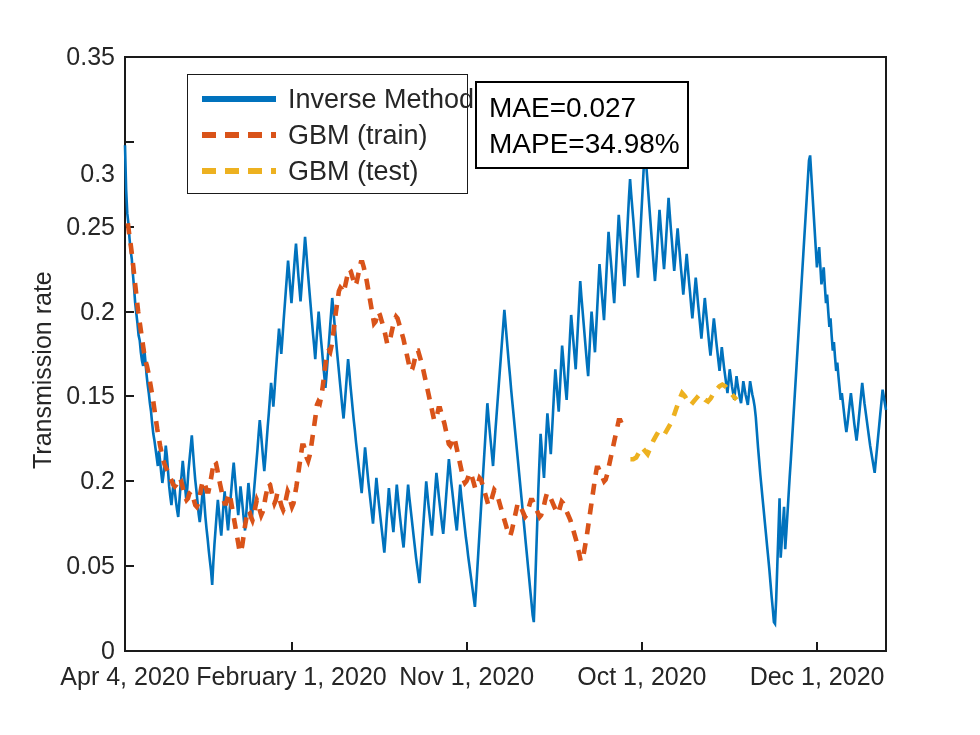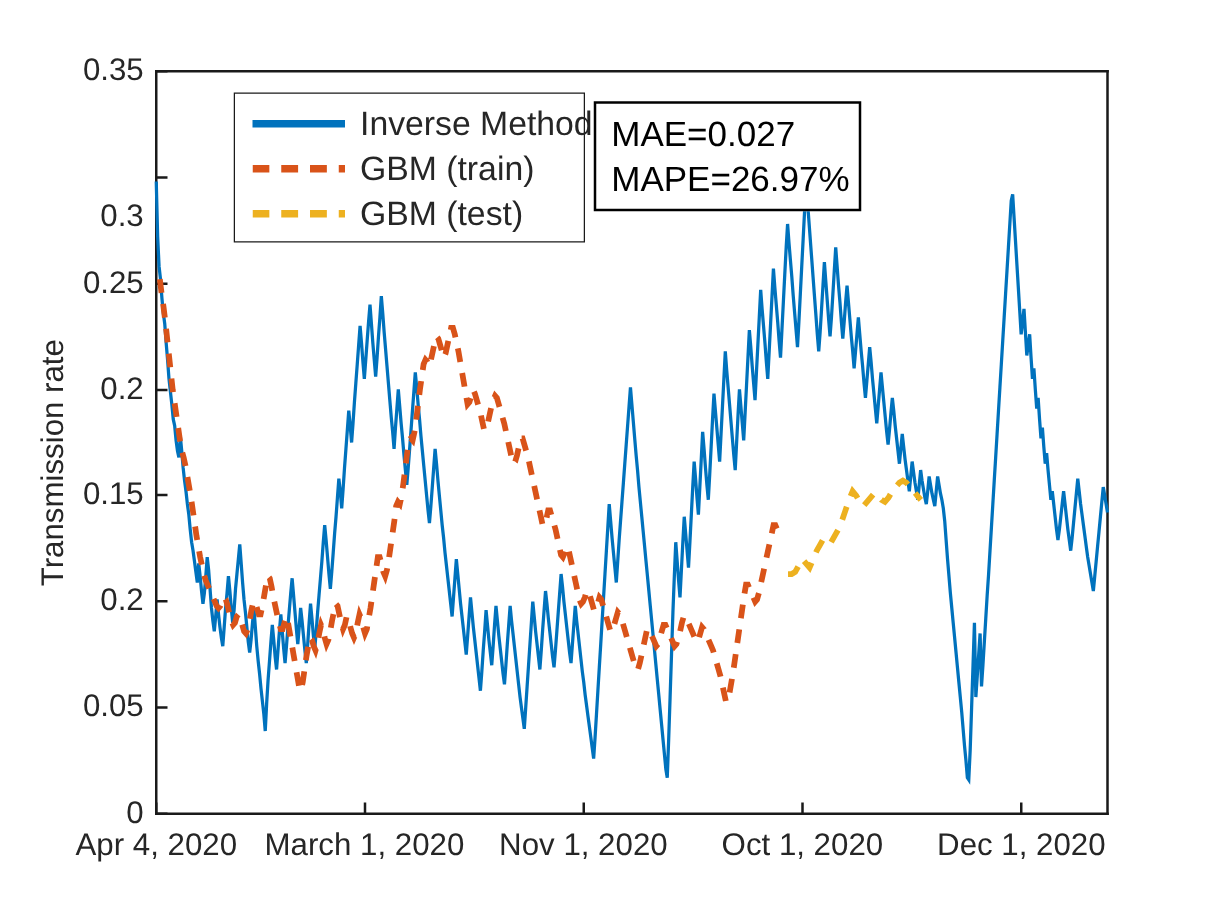--- a/index.html
+++ b/index.html
@@ -75,21 +75,21 @@
       <div class="ytick-label" style="left: 10px; top: 213.714px; width: 105px;">0.25</div>
       <div class="tick" style="left: 125px; top: 140.857px; width: 9px; height: 2px;"></div>
       <div class="ytick-label" style="left: 10px; top: 128.857px; width: 105px; margin-top: 32px;">0.3</div>
       <div class="tick" style="left: 125px; top: 56px; width: 9px; height: 2px;"></div>
       <div class="ytick-label" style="left: 10px; top: 44px; width: 105px;">0.35</div>
     </div>
   <div id="xtick-group">
       <div class="tick" style="left: 124px; top: 642px; width: 2px; height: 9px;"></div>
       <div class="xtick-label" style="left: 15px; top: 664px; width: 220px;">Apr 4, 2020</div>
       <div class="tick" style="left: 290.558px; top: 642px; width: 2px; height: 9px;"></div>
-      <div class="xtick-label" style="left: 181.558px; top: 664px; width: 220px;">March 1, 2020</div>
+      <div class="xtick-label" style="left: 181.558px; top: 664px; width: 220px;">February 1, 2020</div>
       <div class="tick" style="left: 465.732px; top: 642px; width: 2px; height: 9px;"></div>
       <div class="xtick-label" style="left: 356.732px; top: 664px; width: 220px;">Nov 1, 2020</div>
       <div class="tick" style="left: 640.906px; top: 642px; width: 2px; height: 9px;"></div>
       <div class="xtick-label" style="left: 531.906px; top: 664px; width: 220px;">Oct 1, 2020</div>
       <div class="tick" style="left: 816.079px; top: 642px; width: 2px; height: 9px;"></div>
       <div class="xtick-label" style="left: 707.079px; top: 664px; width: 220px;">Dec 1, 2020</div>
     </div>
 
   <svg id="plot-svg" width="980" height="735">
       <path d="M125.00 145.25L126.13 189.38L127.26 213.14L128.40 223.32L129.53 238.59L130.66 250.47L131.79 258.96L132.93 274.23L134.06 287.81L135.19 303.09L136.32 313.27L137.46 323.45L138.59 335.33L139.72 340.42L140.85 352.30L141.99 360.79L143.12 365.88L144.25 348.91L145.38 360.79L146.52 374.37L147.65 384.55L148.78 393.03L149.91 403.22L151.05 411.70L152.18 423.58L153.31 433.77L154.44 440.55L155.58 449.04L156.71 457.53L157.84 466.01L158.97 450.74L160.11 460.92L161.24 472.80L162.37 482.98L163.50 474.50L164.64 460.92L165.77 445.65L166.90 455.83L168.03 471.10L169.17 486.38L170.30 496.56L171.43 505.05L172.56 493.17L173.69 479.59L174.83 491.47L175.96 501.65L177.09 510.14L178.22 516.93L179.36 501.65L180.49 486.38L181.62 474.50L182.75 460.92L183.89 472.80L185.02 486.38L186.15 498.26L187.28 488.07L188.42 471.10L189.55 459.22L190.68 447.34L191.81 435.46L192.95 450.74L194.08 466.01L195.21 479.59L196.34 489.77L197.48 501.65L198.61 513.53L199.74 522.02L200.87 511.83L202.01 498.26L203.14 486.38L204.27 501.65L205.40 516.93L206.54 528.81L207.67 538.99L208.80 550.87L209.93 561.05L211.07 571.23L212.20 584.81L213.33 562.75L214.46 544.08L215.60 528.81L216.73 513.53L217.86 499.95L218.99 511.83L220.13 525.41L221.26 535.59L222.39 520.32L223.52 505.05L224.65 491.47L225.79 505.05L226.92 518.62L228.05 530.50L229.18 516.93L230.32 501.65L231.45 488.07L232.58 474.50L233.71 462.62L234.85 476.19L235.98 489.77L237.11 503.35L238.24 515.23L239.38 501.65L240.51 486.38L241.64 496.56L242.77 508.44L243.91 520.32L245.04 530.50L246.17 515.23L247.30 498.26L248.44 482.98L249.57 494.86L250.70 508.44L251.83 518.62L252.97 505.05L254.10 489.77L255.23 476.19L256.36 462.62L257.50 449.04L258.63 433.77L259.76 420.19L260.89 432.07L262.03 445.65L263.16 459.22L264.29 471.10L265.42 457.53L266.56 442.25L267.69 426.98L268.82 413.40L269.95 398.13L271.08 382.85L272.22 393.03L273.35 406.61L274.48 391.34L275.61 374.37L276.75 359.09L277.88 343.82L279.01 328.54L280.14 340.42L281.28 354.00L282.41 338.73L283.54 321.75L284.67 306.48L285.81 291.21L286.94 275.93L288.07 260.66L289.20 274.23L290.34 289.51L291.47 303.09L292.60 287.81L293.73 272.54L294.87 257.26L296.00 243.69L297.13 258.96L298.26 274.23L299.40 287.81L300.53 301.39L301.66 286.11L302.79 269.14L303.93 253.87L305.06 236.90L306.19 250.47L307.32 265.75L308.46 279.33L309.59 292.90L310.72 306.48L311.85 320.06L312.99 333.63L314.12 345.51L315.25 359.09L316.38 342.12L317.51 326.85L318.65 311.57L319.78 325.15L320.91 338.73L322.04 350.61L323.18 364.18L324.31 376.06L325.44 387.94L326.57 374.37L327.71 359.09L328.84 343.82L329.97 328.54L331.10 313.27L332.24 297.99L333.37 309.87L334.50 323.45L335.63 335.33L336.77 348.91L337.90 360.79L339.03 372.67L340.16 384.55L341.30 396.43L342.43 408.31L343.56 418.49L344.69 404.91L345.83 389.64L346.96 374.37L348.09 359.09L349.22 370.97L350.36 384.55L351.49 396.43L352.62 408.31L353.75 420.19L354.89 430.37L356.02 442.25L357.15 452.43L358.28 462.62L359.42 472.80L360.55 482.98L361.68 493.17L362.81 477.89L363.94 462.62L365.08 447.34L366.21 459.22L367.34 471.10L368.47 482.98L369.61 493.17L370.74 503.35L371.87 513.53L373.00 523.71L374.14 508.44L375.27 493.17L376.40 477.89L377.53 489.77L378.67 501.65L379.80 511.83L380.93 522.02L382.06 532.20L383.20 542.38L384.33 552.57L385.46 537.29L386.59 520.32L387.73 505.05L388.86 488.07L389.99 499.95L391.12 511.83L392.26 522.02L393.39 532.20L394.52 516.93L395.65 499.95L396.79 484.68L397.92 496.56L399.05 508.44L400.18 518.62L401.32 528.81L402.45 538.99L403.58 547.47L404.71 532.20L405.85 515.23L406.98 499.95L408.11 484.68L409.24 496.56L410.38 506.74L411.51 516.93L412.64 527.11L413.77 537.29L414.90 547.47L416.04 557.66L417.17 566.14L418.30 574.63L419.43 583.11L420.57 566.14L421.70 549.17L422.83 532.20L423.96 515.23L425.10 498.26L426.23 481.29L427.36 493.17L428.49 505.05L429.63 515.23L430.76 525.41L431.89 535.59L433.02 520.32L434.16 503.35L435.29 488.07L436.42 472.80L437.55 482.98L438.69 494.86L439.82 505.05L440.95 515.23L442.08 525.41L443.22 533.90L444.35 520.32L445.48 505.05L446.61 489.77L447.75 474.50L448.88 459.22L450.01 469.41L451.14 481.29L452.28 491.47L453.41 501.65L454.54 511.83L455.67 522.02L456.81 530.50L457.94 515.23L459.07 499.95L460.20 484.68L461.33 496.56L462.47 506.74L463.60 516.93L464.73 527.11L465.86 537.29L467.00 545.78L468.13 555.96L469.26 564.45L470.39 572.93L471.53 581.42L472.66 589.90L473.79 598.39L474.92 606.87L476.06 589.90L477.19 571.23L478.32 552.57L479.45 533.90L480.59 515.23L481.72 496.56L482.85 477.89L483.98 459.22L485.12 440.55L486.25 421.89L487.38 403.22L488.51 416.79L489.65 430.37L490.78 442.25L491.91 454.13L493.04 466.01L494.18 449.04L495.31 432.07L496.44 416.79L497.57 401.52L498.71 386.25L499.84 370.97L500.97 355.70L502.10 340.42L503.24 325.15L504.37 309.87L505.50 323.45L506.63 337.03L507.76 350.61L508.90 364.18L510.03 376.06L511.16 389.64L512.29 401.52L513.43 413.40L514.56 425.28L515.69 437.16L516.82 449.04L517.96 460.92L519.09 472.80L520.22 484.68L521.35 496.56L522.49 508.44L523.62 520.32L524.75 532.20L525.88 544.08L527.02 555.96L528.15 567.84L529.28 579.72L530.41 591.60L531.55 603.48L532.68 615.36L533.81 622.15L534.94 591.60L536.08 557.66L537.21 523.71L538.34 489.77L539.47 460.92L540.61 433.77L541.74 449.04L542.87 464.31L544.00 477.89L545.14 455.83L546.27 433.77L547.40 413.40L548.53 426.98L549.67 440.55L550.80 454.13L551.93 433.77L553.06 411.70L554.19 389.64L555.33 369.27L556.46 382.85L557.59 398.13L558.72 411.70L559.86 389.64L560.99 367.58L562.12 345.51L563.25 359.09L564.39 374.37L565.52 387.94L566.65 399.82L567.78 379.46L568.92 357.39L570.05 335.33L571.18 314.97L572.31 328.54L573.45 342.12L574.58 355.70L575.71 369.27L576.84 347.21L577.98 325.15L579.11 303.09L580.24 281.02L581.37 296.30L582.51 309.87L583.64 323.45L584.77 337.03L585.90 350.61L587.04 364.18L588.17 376.06L589.30 354.00L590.43 331.94L591.57 311.57L592.70 325.15L593.83 338.73L594.96 352.30L596.10 330.24L597.23 308.18L598.36 286.11L599.49 264.05L600.63 277.63L601.76 292.90L602.89 306.48L604.02 320.06L605.15 297.99L606.29 275.93L607.42 253.87L608.55 231.81L609.68 247.08L610.82 260.66L611.95 274.23L613.08 289.51L614.21 303.09L615.35 281.02L616.48 258.96L617.61 236.90L618.74 214.83L619.88 230.11L621.01 243.69L622.14 257.26L623.27 272.54L624.41 286.11L625.54 264.05L626.67 241.99L627.80 219.93L628.94 197.86L630.07 179.19L631.20 194.47L632.33 208.05L633.47 221.62L634.60 236.90L635.73 250.47L636.86 264.05L638.00 277.63L639.13 257.26L640.26 235.20L641.39 213.14L642.53 191.07L643.66 169.01L644.79 145.25L645.92 160.53L647.06 175.80L648.19 191.07L649.32 206.35L650.45 221.62L651.58 236.90L652.72 252.17L653.85 267.45L654.98 281.02L656.11 265.75L657.25 247.08L658.38 228.41L659.51 209.74L660.64 225.02L661.78 240.29L662.91 255.57L664.04 269.14L665.17 253.87L666.31 235.20L667.44 216.53L668.57 197.86L669.70 213.14L670.84 228.41L671.97 241.99L673.10 257.26L674.23 270.84L675.37 257.26L676.50 241.99L677.63 228.41L678.76 241.99L679.90 255.57L681.03 269.14L682.16 281.02L683.29 294.60L684.43 281.02L685.56 267.45L686.69 253.87L687.82 267.45L688.96 281.02L690.09 292.90L691.22 306.48L692.35 318.36L693.49 304.78L694.62 291.21L695.75 277.63L696.88 289.51L698.01 303.09L699.15 314.97L700.28 326.85L701.41 338.73L702.54 325.15L703.68 311.57L704.81 297.99L705.94 309.87L707.07 321.75L708.21 333.63L709.34 345.51L710.47 355.70L711.60 343.82L712.74 330.24L713.87 318.36L715.00 328.54L716.13 340.42L717.27 350.61L718.40 360.79L719.53 370.97L720.66 359.09L721.80 347.21L722.93 357.39L724.06 367.58L725.19 376.06L726.33 384.55L727.46 393.03L728.59 381.15L729.72 369.27L730.86 377.76L731.99 386.25L733.12 393.03L734.25 399.82L735.39 387.94L736.52 376.06L737.65 384.55L738.78 391.34L739.92 398.13L741.05 403.22L742.18 393.03L743.31 381.15L744.44 387.94L745.58 394.73L746.71 399.82L747.84 404.91L748.97 393.03L750.11 381.15L751.24 387.94L752.37 394.73L753.50 399.82L754.64 406.61L755.77 416.79L756.90 432.07L758.03 447.34L759.17 460.92L760.30 474.50L761.43 486.38L762.56 498.26L763.70 510.14L764.83 522.02L765.96 533.90L767.09 545.78L768.23 557.66L769.36 569.54L770.49 583.11L771.62 596.69L772.76 608.57L773.89 622.15L775.02 623.85L776.15 600.09L777.29 566.14L778.42 532.20L779.55 498.26L780.68 557.66L781.82 540.69L782.95 523.71L784.08 506.74L785.21 549.17L786.35 532.20L787.48 513.53L788.61 494.86L789.74 476.19L790.88 459.22L792.01 440.55L793.14 421.89L794.27 403.22L795.40 384.55L796.54 365.88L797.67 347.21L798.80 328.54L799.93 309.87L801.07 291.21L802.20 272.54L803.33 253.87L804.46 235.20L805.60 216.53L806.73 197.86L807.86 179.19L808.99 160.53L810.13 155.43L811.26 174.10L812.39 192.77L813.52 211.44L814.66 230.11L815.79 248.78L816.92 267.45L818.05 257.26L819.19 247.08L820.32 265.75L821.45 284.42L822.58 275.93L823.72 267.45L824.85 286.11L825.98 303.09L827.11 294.60L828.25 311.57L829.38 326.85L830.51 318.36L831.64 335.33L832.78 350.61L833.91 342.12L835.04 357.39L836.17 370.97L837.31 362.49L838.44 376.06L839.57 387.94L840.70 399.82L841.83 393.03L842.97 403.22L844.10 413.40L845.23 423.58L846.36 432.07L847.50 423.58L848.63 413.40L849.76 403.22L850.89 393.03L852.03 403.22L853.16 413.40L854.29 423.58L855.42 432.07L856.56 440.55L857.69 430.37L858.82 418.49L859.95 406.61L861.09 394.73L862.22 382.85L863.35 393.03L864.48 403.22L865.62 411.70L866.75 420.19L867.88 428.67L869.01 437.16L870.15 445.65L871.28 452.43L872.41 459.22L873.54 466.01L874.68 472.80L875.81 460.92L876.94 449.04L878.07 437.16L879.21 425.28L880.34 413.40L881.47 401.52L882.60 389.64L883.74 396.43L884.87 403.22L886.00 410.01" fill="none" stroke="#0072BD" stroke-width="2.6" stroke-linecap="butt"></path>
@@ -107,16 +107,16 @@
         <span class="legend-text">GBM (test)</span>
       </div>
       <div class="legend-row" style="left: 14px; top: 42px; width: 255px;">
         <span class="legend-sample dash" style="color: rgb(217, 83, 25);"></span>
         <span class="legend-text">GBM (train)</span>
       </div>
     </div>
 
   <div id="annot-box" style="left:475px;top:81px;width:214px;height:88px;">
     <div class="annot-line" style="top:8px;">MAE=0.027</div>
-    <div class="annot-line" style="top:44px;">MAPE=26.97%</div>
+    <div class="annot-line" style="top:44px;">MAPE=34.98%</div>
   </div>
 
 </div>
 
 </body></html>

